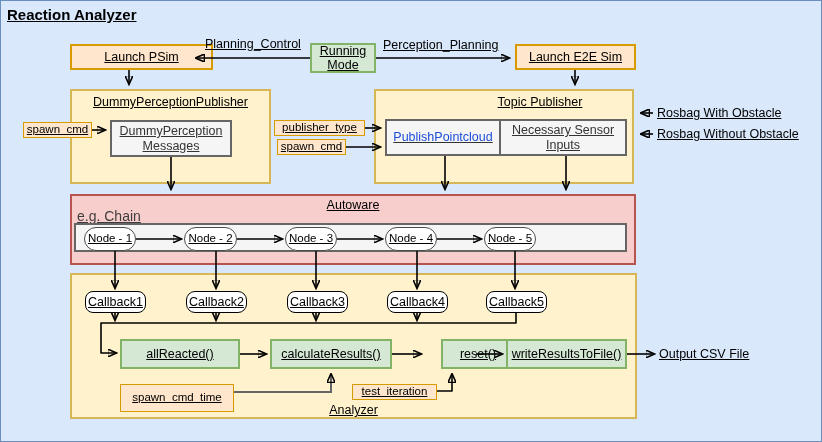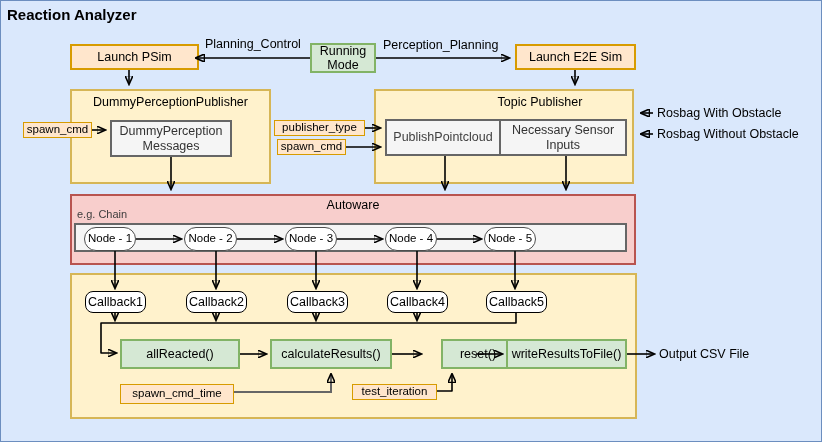--- a/index.html
+++ b/index.html
@@ -2,21 +2,21 @@
 <html><head>
 <meta charset="utf-8">
 <style>
   html,body{margin:0;padding:0;background:#fff;}
   #canvas{
     position:relative;width:822px;height:442px;
     background:#dae8fc;border:1.5px solid #6c8ebf;box-sizing:border-box;
     font-family:"Liberation Sans","DejaVu Sans",sans-serif;color:#000;
     overflow:hidden;
   }
-  .abs{position:absolute;box-sizing:border-box;}
+  .abs{position:absolute;box-sizing:border-box;text-decoration:underline;}
   .box{display:flex;align-items:center;justify-content:center;text-align:center;line-height:1.15;}
   .orange{background:#ffe6cc;border:2px solid #d79b00;}
   .yellow{background:#fff2cc;border:2px solid #d6b656;}
   .green{background:#d5e8d4;border:2px solid #82b366;}
   .red{background:#f8cecc;border:2px solid #b85450;}
   .gray{background:#f5f5f5;border:2px solid #666;color:#333;}
   .white-round{background:#fff;border:1.5px solid #4d4d4d;border-radius:12px;}
   .cb-round{background:#fff;border:1.5px solid #000;border-radius:8px;}
   .lbl{background:#ffe6cc;border:1.5px solid #d79b00;font-size:11.5px;}
   .txt{white-space:nowrap;font-size:12.5px;}
@@ -27,66 +27,67 @@
   #connectors path{fill:none;stroke:#000;stroke-width:1.6;}
   #connectors path.grayline{stroke:#666;stroke-width:2;}
 </style>
 </head>
 <body>
 
 <div id="canvas">
 
   <div class="abs txt" id="title">Reaction Analyzer</div>
 
-  <div class="abs box orange t12" style="left:69px;top:43px;width:129px;height:26px;">Launch PSim</div>
+  <div class="abs box orange t12" style="left:69px;top:43px;width:143px;height:26px;">Launch PSim</div>
   <div class="abs txt" style="left:204px;top:36px;">Planning_Control</div>
   <div class="abs box green t12" style="left:309px;top:42px;width:66px;height:30px;padding:0 6px;">Running Mode</div>
   <div class="abs txt" style="left:382px;top:37px;">Perception_Planning</div>
   <div class="abs box orange t12" style="left:514px;top:43px;width:121px;height:26px;">Launch E2E Sim</div>
 
   <div class="abs yellow" style="left:69px;top:88px;width:201px;height:95px;"></div>
   <div class="abs t12" style="left:69px;top:94px;width:201px;text-align:center;">DummyPerceptionPublisher</div>
   <div class="abs box lbl" style="left:22px;top:121px;width:69px;height:16px;">spawn_cmd</div>
   <div class="abs box gray t12" style="left:109px;top:119px;width:122px;height:37px;padding:0 12px;">DummyPerception Messages</div>
 
   <div class="abs yellow" style="left:373px;top:88px;width:260px;height:95px;"></div>
   <div class="abs t12" style="left:373px;top:94px;width:260px;text-align:center;margin-left:36px;">Topic Publisher</div>
   <div class="abs box lbl" style="left:273px;top:119px;width:91px;height:16px;">publisher_type</div>
   <div class="abs box lbl" style="left:276px;top:138px;width:69px;height:16px;">spawn_cmd</div>
   <div class="abs gray" style="left:384px;top:118px;width:242px;height:37px;display:flex;">
-    <div class="box t12" style="flex:1;border-right:2px solid #666;color:#404040;">PublishPointcloud</div>
+    <div class="box t12" style="flex:1;border-right:2px solid #666;color:#1d4ed8;">PublishPointcloud</div>
     <div class="box t12" style="flex:1;color:#333;padding:0 6px;">Necessary Sensor Inputs</div>
   </div>
   <div class="abs txt" style="left:656px;top:105px;">Rosbag With Obstacle</div>
   <div class="abs txt" style="left:656px;top:126px;">Rosbag Without Obstacle</div>
 
   <div class="abs red" style="left:69px;top:193px;width:566px;height:71px;"></div>
   <div class="abs t12" style="left:69px;top:197px;width:566px;text-align:center;">Autoware</div>
-  <div class="abs" style="left:76px;top:207px;font-size:11px;color:#3d3d3d;">e.g. Chain</div>
+  <div class="abs" style="left:76px;top:207px;font-size:14px;color:#3d3d3d;">e.g. Chain</div>
   <div class="abs gray" style="left:73px;top:222px;width:553px;height:29px;"></div>
   <div class="abs box white-round t11" style="left:83px;top:226px;width:52px;height:24px;">Node - 1</div>
   <div class="abs box white-round t11" style="left:183px;top:226px;width:53px;height:24px;">Node - 2</div>
   <div class="abs box white-round t11" style="left:284px;top:226px;width:52px;height:24px;">Node - 3</div>
   <div class="abs box white-round t11" style="left:384px;top:226px;width:52px;height:24px;">Node - 4</div>
   <div class="abs box white-round t11" style="left:483px;top:226px;width:52px;height:24px;">Node - 5</div>
 
   <div class="abs yellow" style="left:69px;top:272px;width:567px;height:146px;"></div>
   <div class="abs box cb-round t12" style="left:84px;top:290px;width:61px;height:22px;">Callback1</div>
-  <div class="abs box cb-round t12" style="left:185px;top:290px;width:61px;height:22px;">Callback2</div>
+  <div class="abs box cb-round t12" style="left:185px;top:290px;width:61px;height:22px;border-radius:9px;">Callback2</div>
   <div class="abs box cb-round t12" style="left:286px;top:290px;width:61px;height:22px;">Callback3</div>
   <div class="abs box cb-round t12" style="left:386px;top:290px;width:61px;height:22px;">Callback4</div>
   <div class="abs box cb-round t12" style="left:485px;top:290px;width:61px;height:22px;">Callback5</div>
 
   <div class="abs box green t12" style="left:119px;top:338px;width:120px;height:30px;">allReacted()</div>
   <div class="abs box green t12" style="left:269px;top:338px;width:122px;height:30px;">calculateResults()</div>
   <div class="abs box green t12" style="left:424px;top:338px;width:74px;height:30px;margin-left:16px;">reset()</div>
   <div class="abs box green t12" style="left:505px;top:338px;width:121px;height:30px;">writeResultsToFile()</div>
 
-  <div class="abs box lbl" style="left:119px;top:383px;width:114px;height:20px;">spawn_cmd_time</div>
+  <div class="abs box lbl" style="left:119px;top:383px;width:114px;height:28px;">spawn_cmd_time</div>
   <div class="abs box lbl" style="left:351px;top:383px;width:85px;height:16px;">test_iteration</div>
+  <div class="abs t12" style="left:69px;top:402px;width:567px;text-align:center;">Analyzer</div>
   <div class="abs txt" style="left:658px;top:346px;">Output CSV File</div>
 
   <svg id="connectors" viewBox="0 0 822 442" xmlns="http://www.w3.org/2000/svg">
     <defs>
       <marker id="ah" markerUnits="userSpaceOnUse" markerWidth="10" markerHeight="8" refX="8.5" refY="4" orient="auto">
         <path d="M0,0 L9,4 L0,8 Z" fill="#000" stroke="none"></path>
       </marker>
     </defs>
     <g>
       <path d="M309,57 H195" marker-end="url(#ah)"></path>

